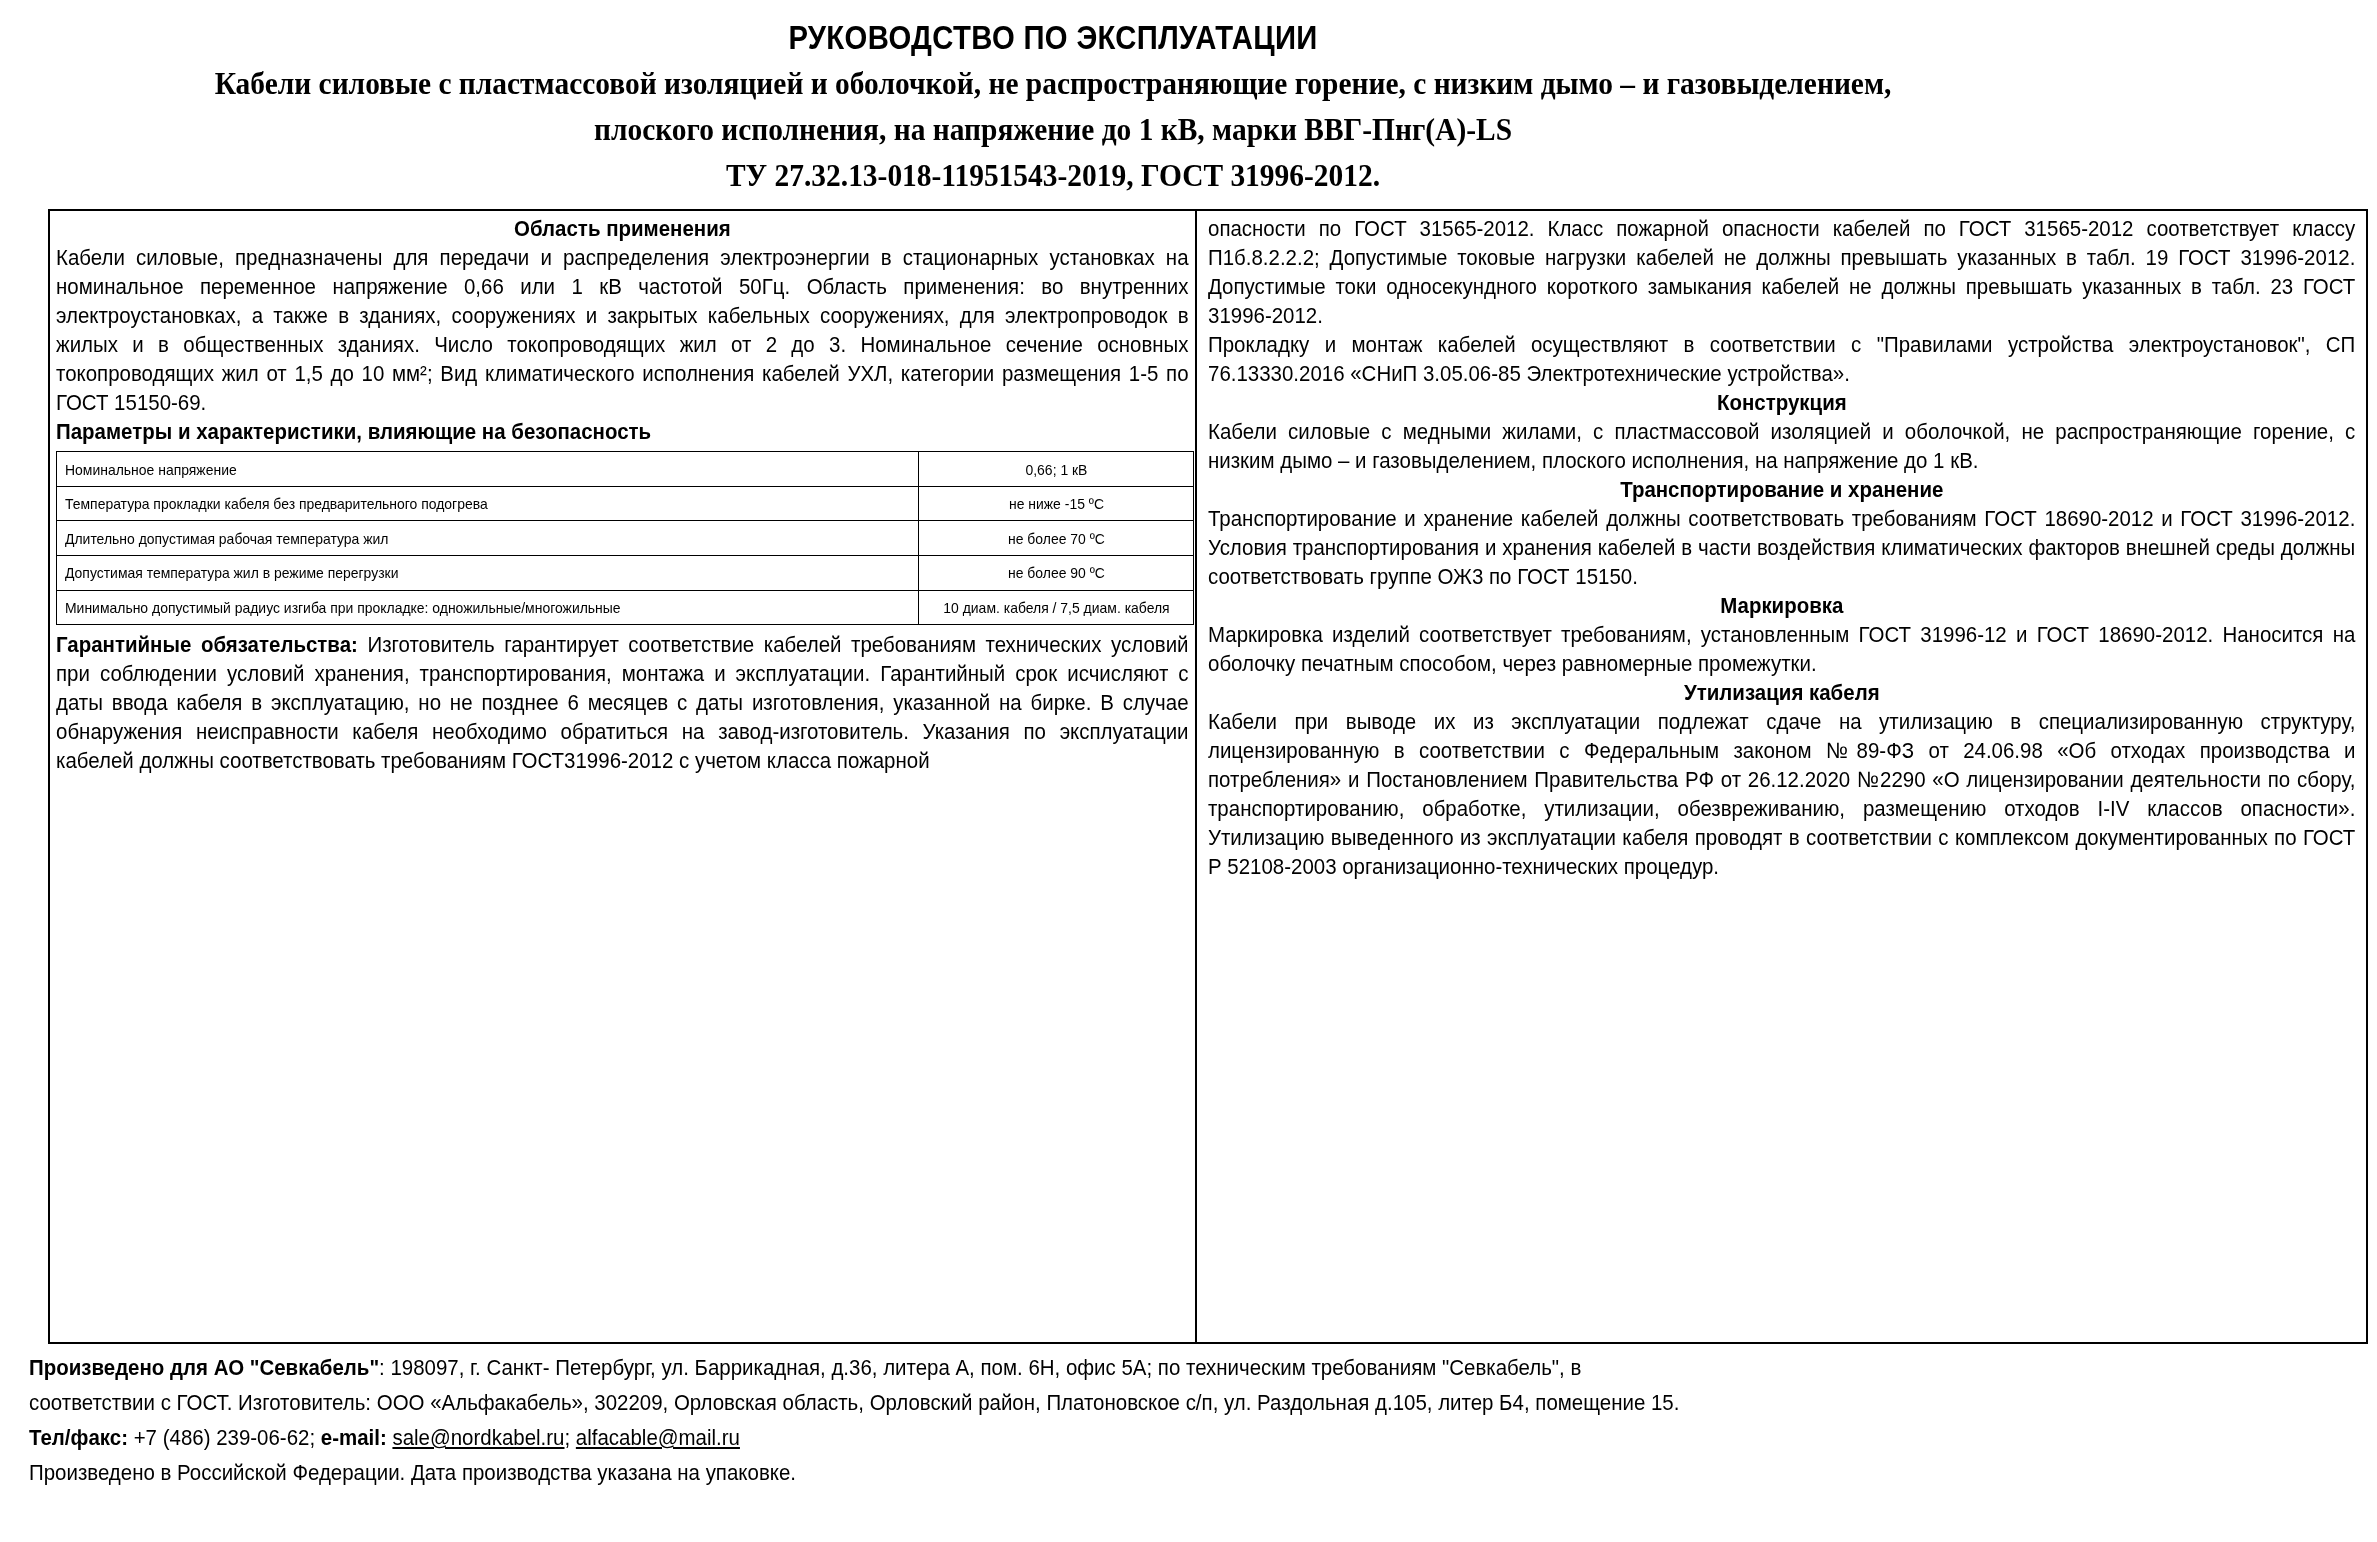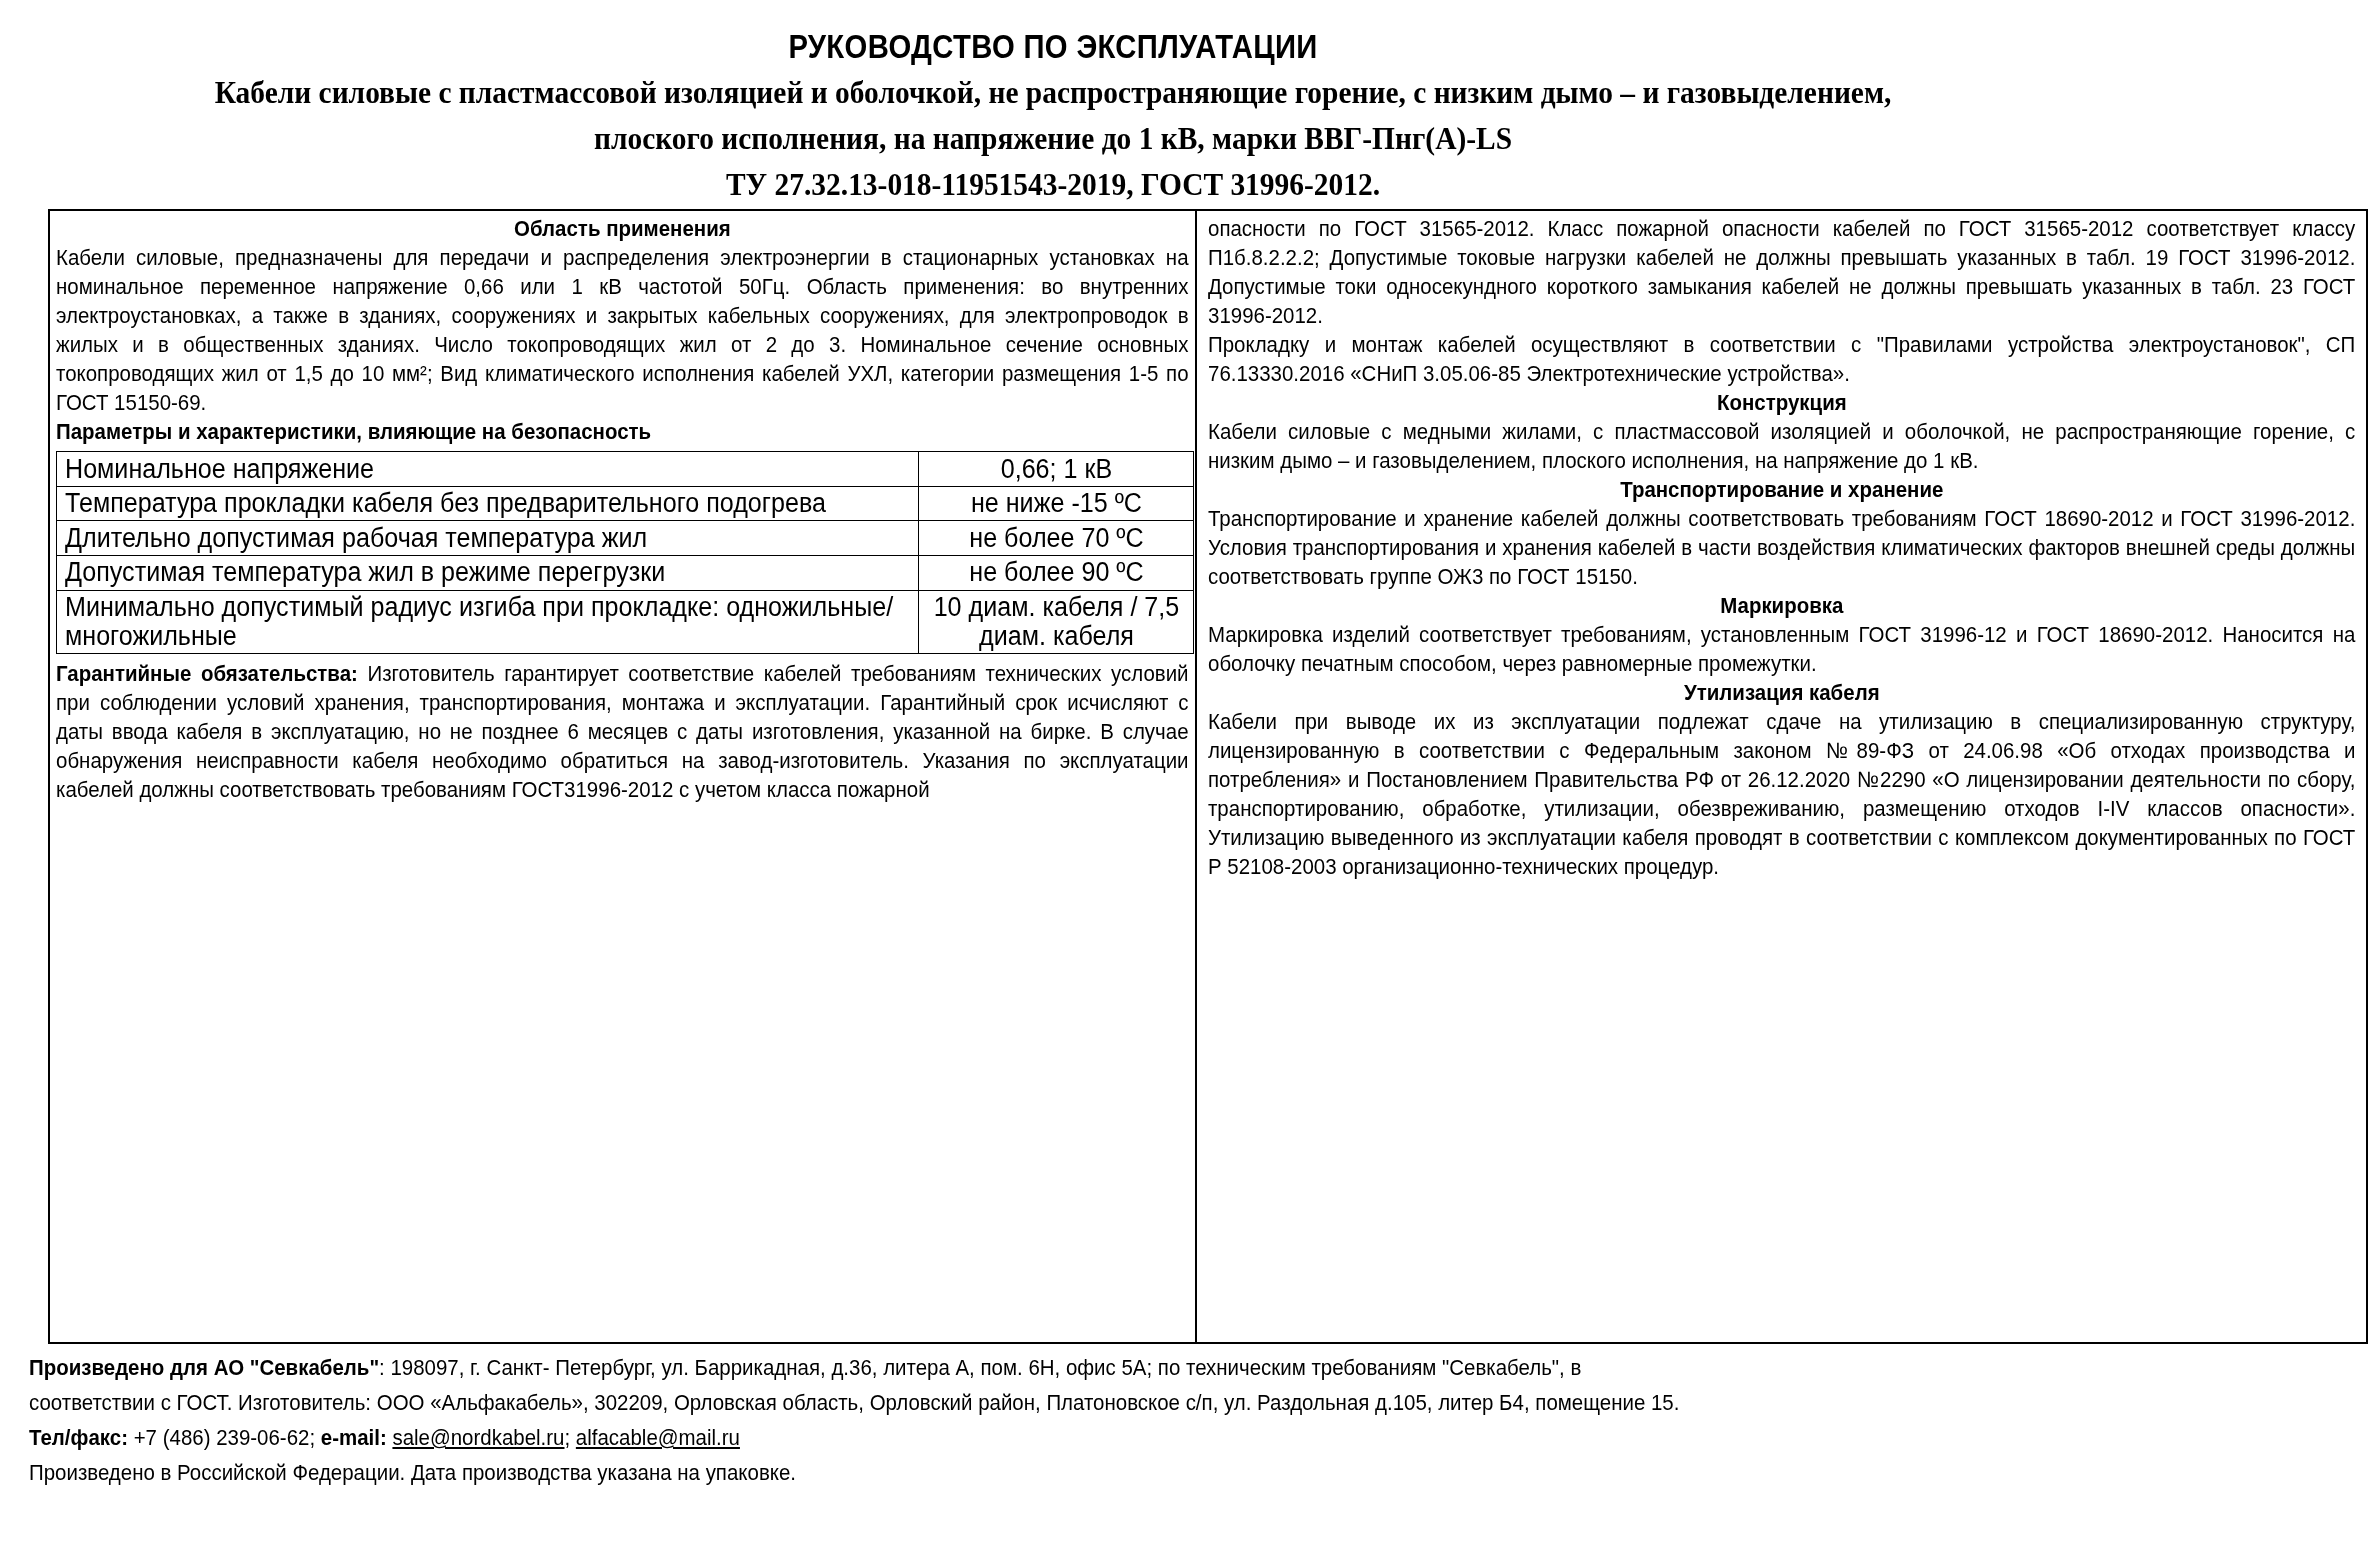--- a/index.html
+++ b/index.html
@@ -12,21 +12,21 @@
     height: 1542px;
     font-family: "Liberation Sans", sans-serif;
     color: #000000;
     overflow: hidden;
   }
   .page {
     position: relative;
     width: 2106px;
     height: 1542px;
     box-sizing: border-box;
-    padding: 17px;
+    padding: 8px;
   }
 
   
   .title-block {
     padding-top: 9.1px;
   }
   .title-line1 {
     text-align: center;
     font-family: "Liberation Sans", sans-serif;
     font-weight: bold;
@@ -105,21 +105,21 @@
 
   
   table.spec {
     border-collapse: collapse;
     width: 1109px;
     margin-top: 3.8px;
     table-layout: fixed;
   }
   table.spec td {
     border: 1.5px solid #000;
-    font-size: 27px;
+    font-size: 15px;
     line-height: 29px;
     padding: 2.3px 6.1px 2.3px 7.6px;
     vertical-align: top;
     transform-origin: left top;
   }
   table.spec td.k { width: 847px; }
   table.spec td.v { width: 261px; text-align: center; }
   table.spec td span.cell {
     display: block;
     transform: scaleX(0.93);

